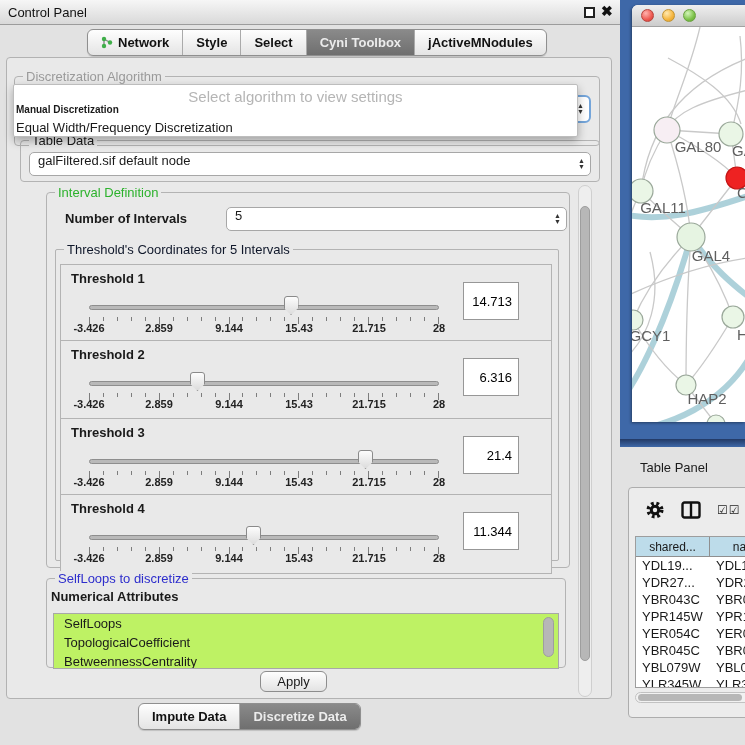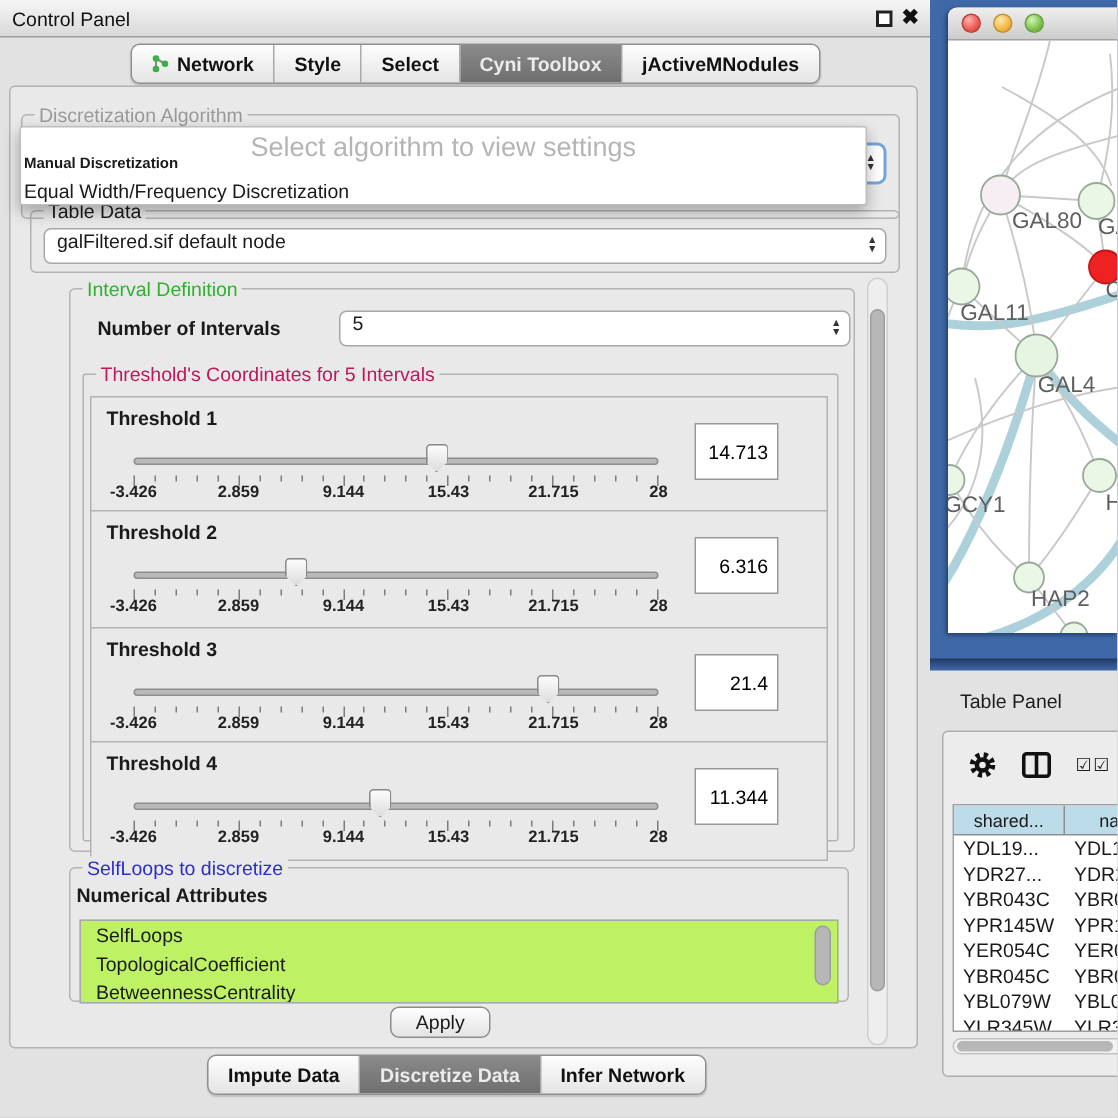--- a/index.html
+++ b/index.html
@@ -31,21 +31,21 @@
   .group-title{position:absolute;top:-8px;left:8px;background:#e9e9e9;padding:0 3px;font-size:13px;}
 
   .combo{position:absolute;background:#fff;border:1px solid #a7a7a7;border-radius:5px;
          display:flex;align-items:flex-start;padding-left:8px;font-size:13px;}
   .stepper{position:absolute;right:5px;top:0;bottom:0;display:flex;flex-direction:column;
            justify-content:center;line-height:6px;font-size:7px;color:#333;}
 
   
   .popup{left:13px;top:84px;width:565px;height:53px;background:#fff;border:1px solid #bdbdbd;
          border-radius:2px;box-shadow:0 4px 10px rgba(0,0,0,.3);z-index:5;}
-  .popup-hint{position:absolute;top:3px;left:0;right:0;text-align:center;color:#b5b5b5;font-size:18px;}
+  .popup-hint{position:absolute;top:3px;left:0;right:0;text-align:center;color:#b5b5b5;font-size:15px;}
   .popup-item1{position:absolute;top:19px;left:2px;font-weight:bold;font-size:10px;}
   .popup-item2{position:absolute;top:35px;left:2px;font-size:13px;}
 
   
   .thr-box{position:absolute;left:60px;width:492px;height:80px;border:1px solid #b3b3b3;background:#e9e9e9;}
   .thr-label{position:absolute;left:10px;top:6px;font-weight:bold;font-size:13px;}
   .thr-track{position:absolute;left:28px;top:40px;width:350px;height:5px;background:#b9b9b9;
              border:1px solid #8e8e8e;border-radius:3px;}
   .thr-thumb{position:absolute;top:31px;width:15px;height:19px;background:linear-gradient(#fdfdfd,#dcdcdc);
              border:1px solid #8a8a8a;border-radius:3px;
@@ -162,21 +162,21 @@
   </div>
 
   <div class="abs group" style="left:46px;top:192px;width:524px;height:376px;">
     <span class="group-title" style="color:#2db22d;">Interval Definition</span>
     <span class="abs" style="left:18px;top:18px;font-weight:bold;">Number of Intervals</span>
     <div class="combo" style="left:179px;top:14px;width:341px;height:24px;">
       <span>5</span>
       <span class="stepper">▲<br>▼</span>
     </div>
     <div class="abs group" style="left:8px;top:56px;width:504px;height:312px;border-radius:2px;">
-      <span class="group-title" style="color:#be185d;">Threshold's Coordinates for 5 Intervals</span>
+      <span class="group-title" style="color:#0f172a;">Threshold's Coordinates for 5 Intervals</span>
     </div>
   </div>
   <div id="thresholds">
       <div class="abs thr-box" style="top: 264px;">
         <div class="thr-label">Threshold 1</div>
         <div class="thr-track"></div>
         <div class="thr-thumb" style="left: 222.519px;"></div>
         <div class="thr-ticks">
           <i class="major"></i>
           <i></i>
@@ -352,23 +352,20 @@
     <span class="vscroll-thumb" style="left:1px;top:20px;width:10px;height:455px;"></span>
   </div>
 
   <div class="abs" style="left:138px;top:703px;">
     <div class="seg-bar" id="bottom-tabs">
         <div class="seg">
           <span>Impute Data</span>
         </div>
         <div class="seg sel">
           <span>Discretize Data</span>
-        </div>
-        <div class="seg">
-          <span>Infer Network</span>
         </div>
       </div>
   </div>
 
   <div class="abs blue-frame">
     <div class="net-window">
       <div class="net-titlebar">
         <span class="light red"></span>
         <span class="light yellow"></span>
         <span class="light green"></span>

